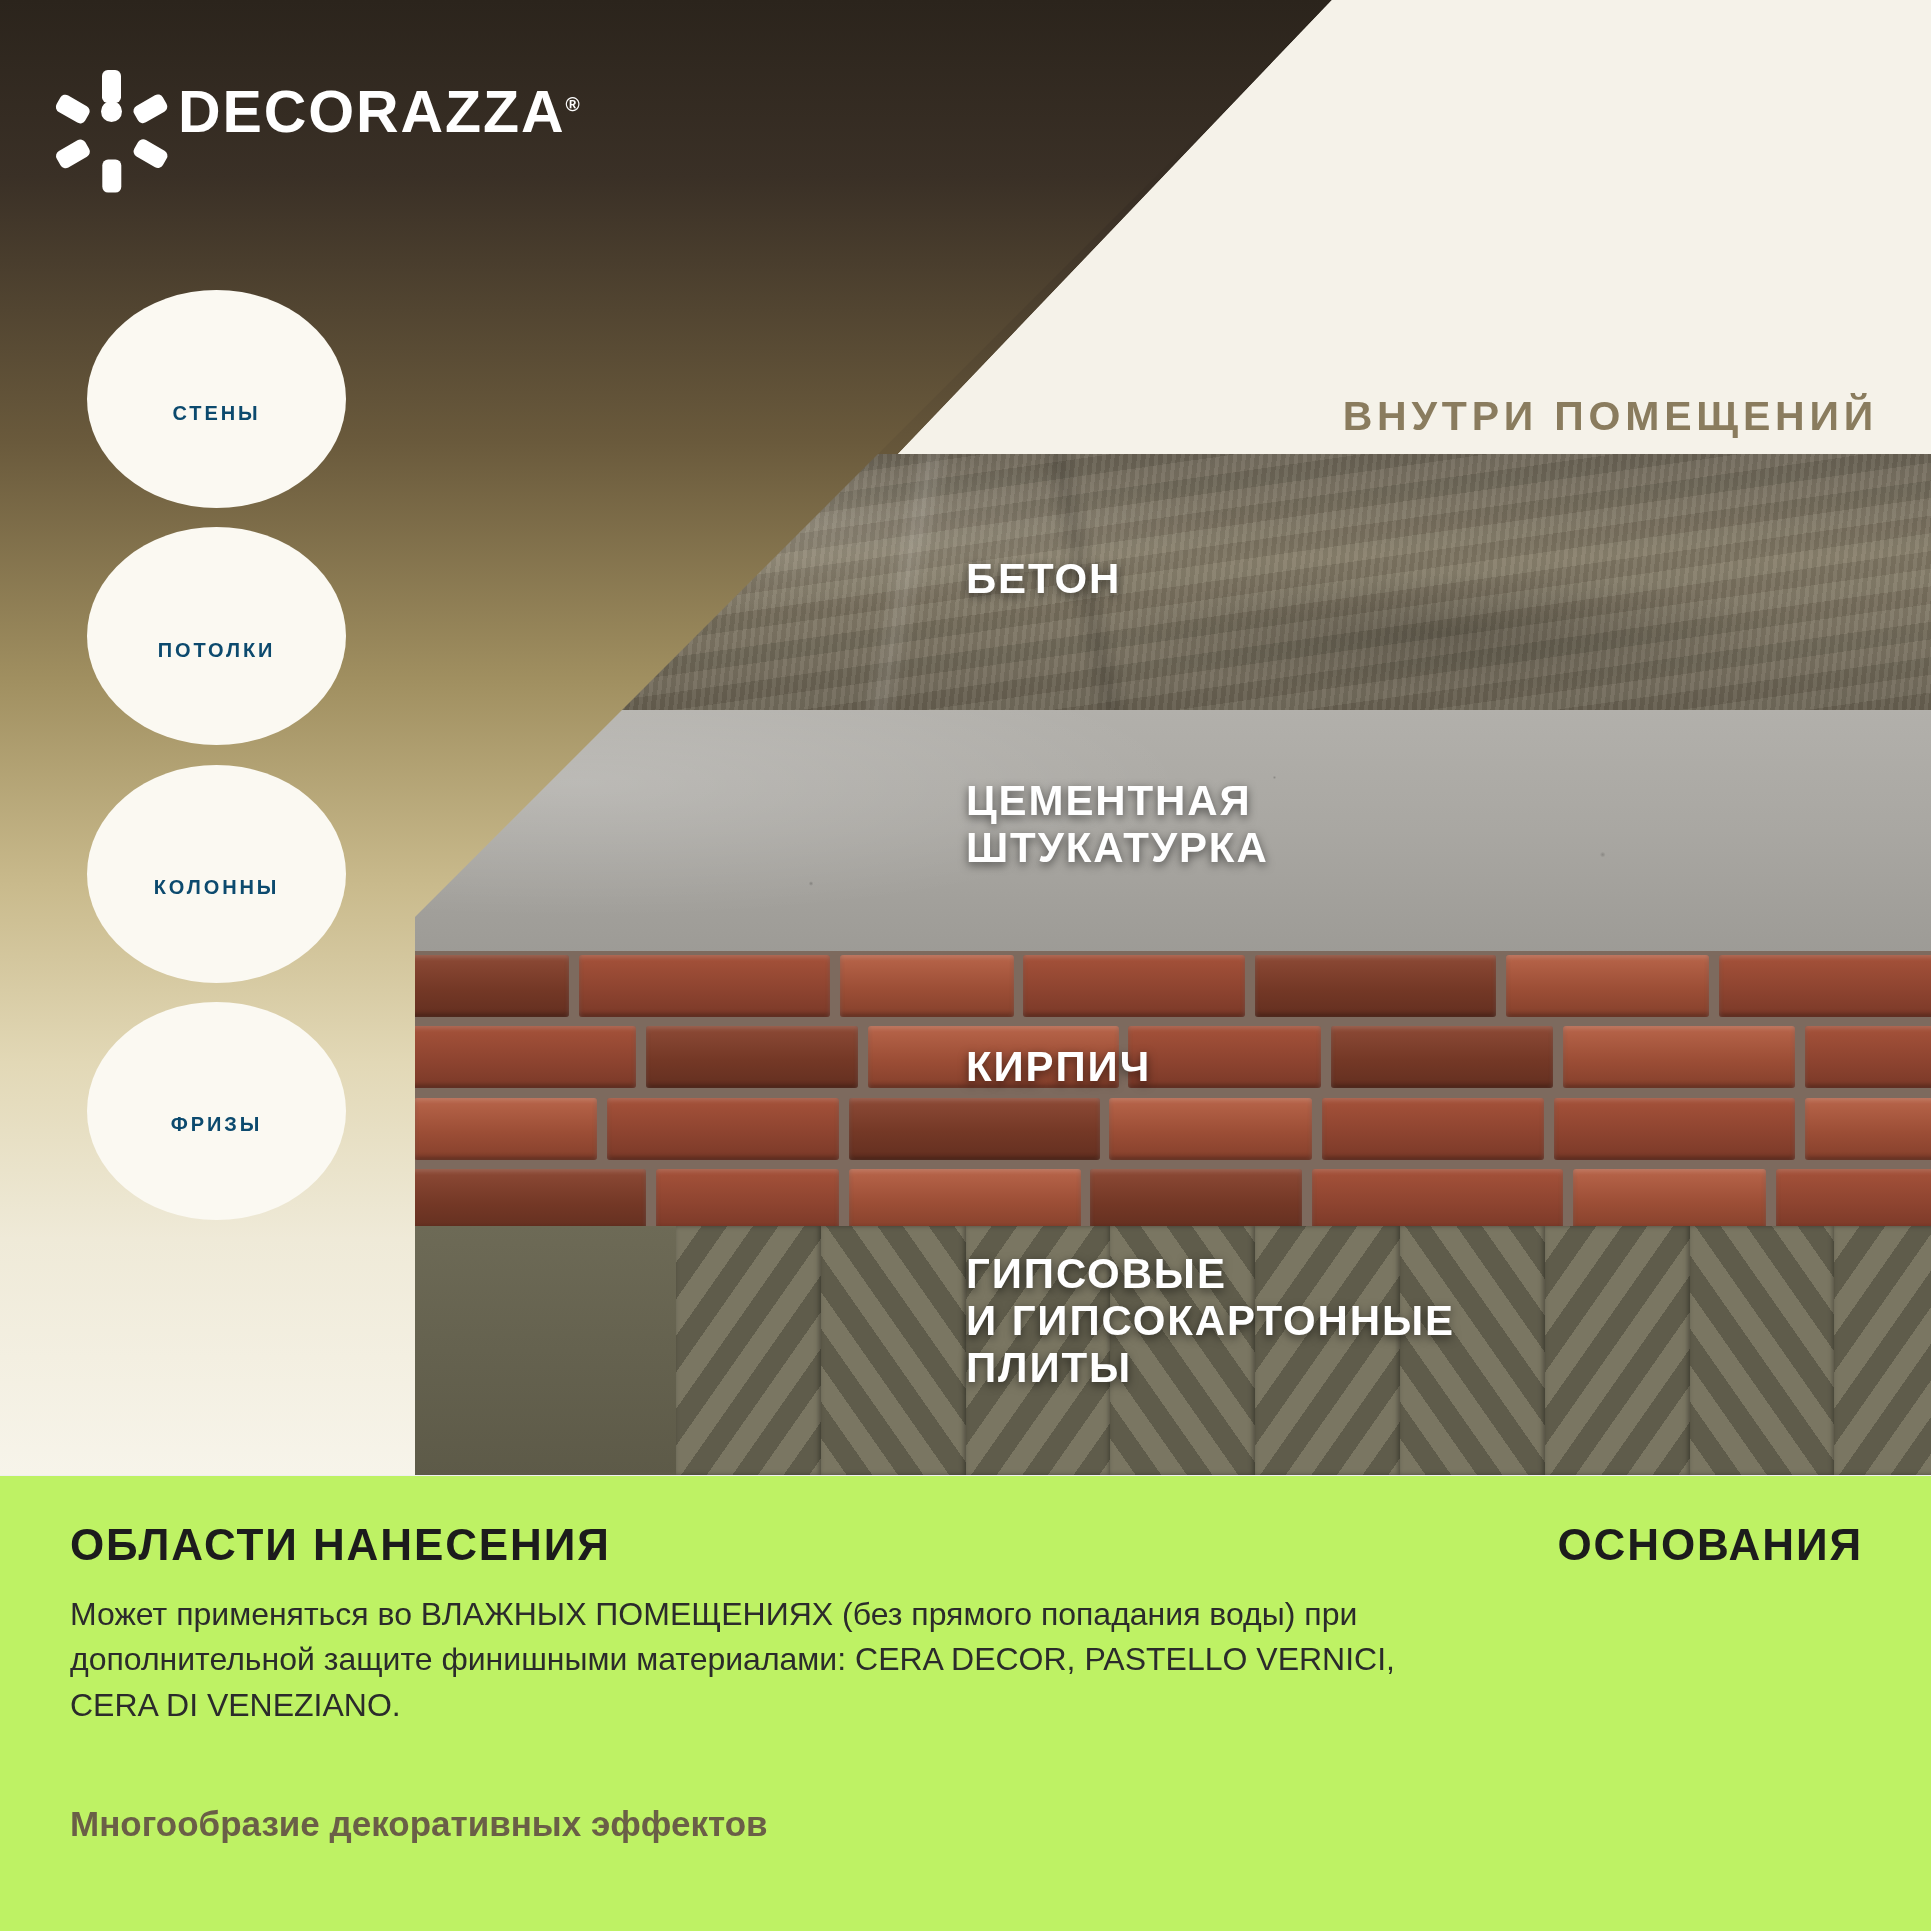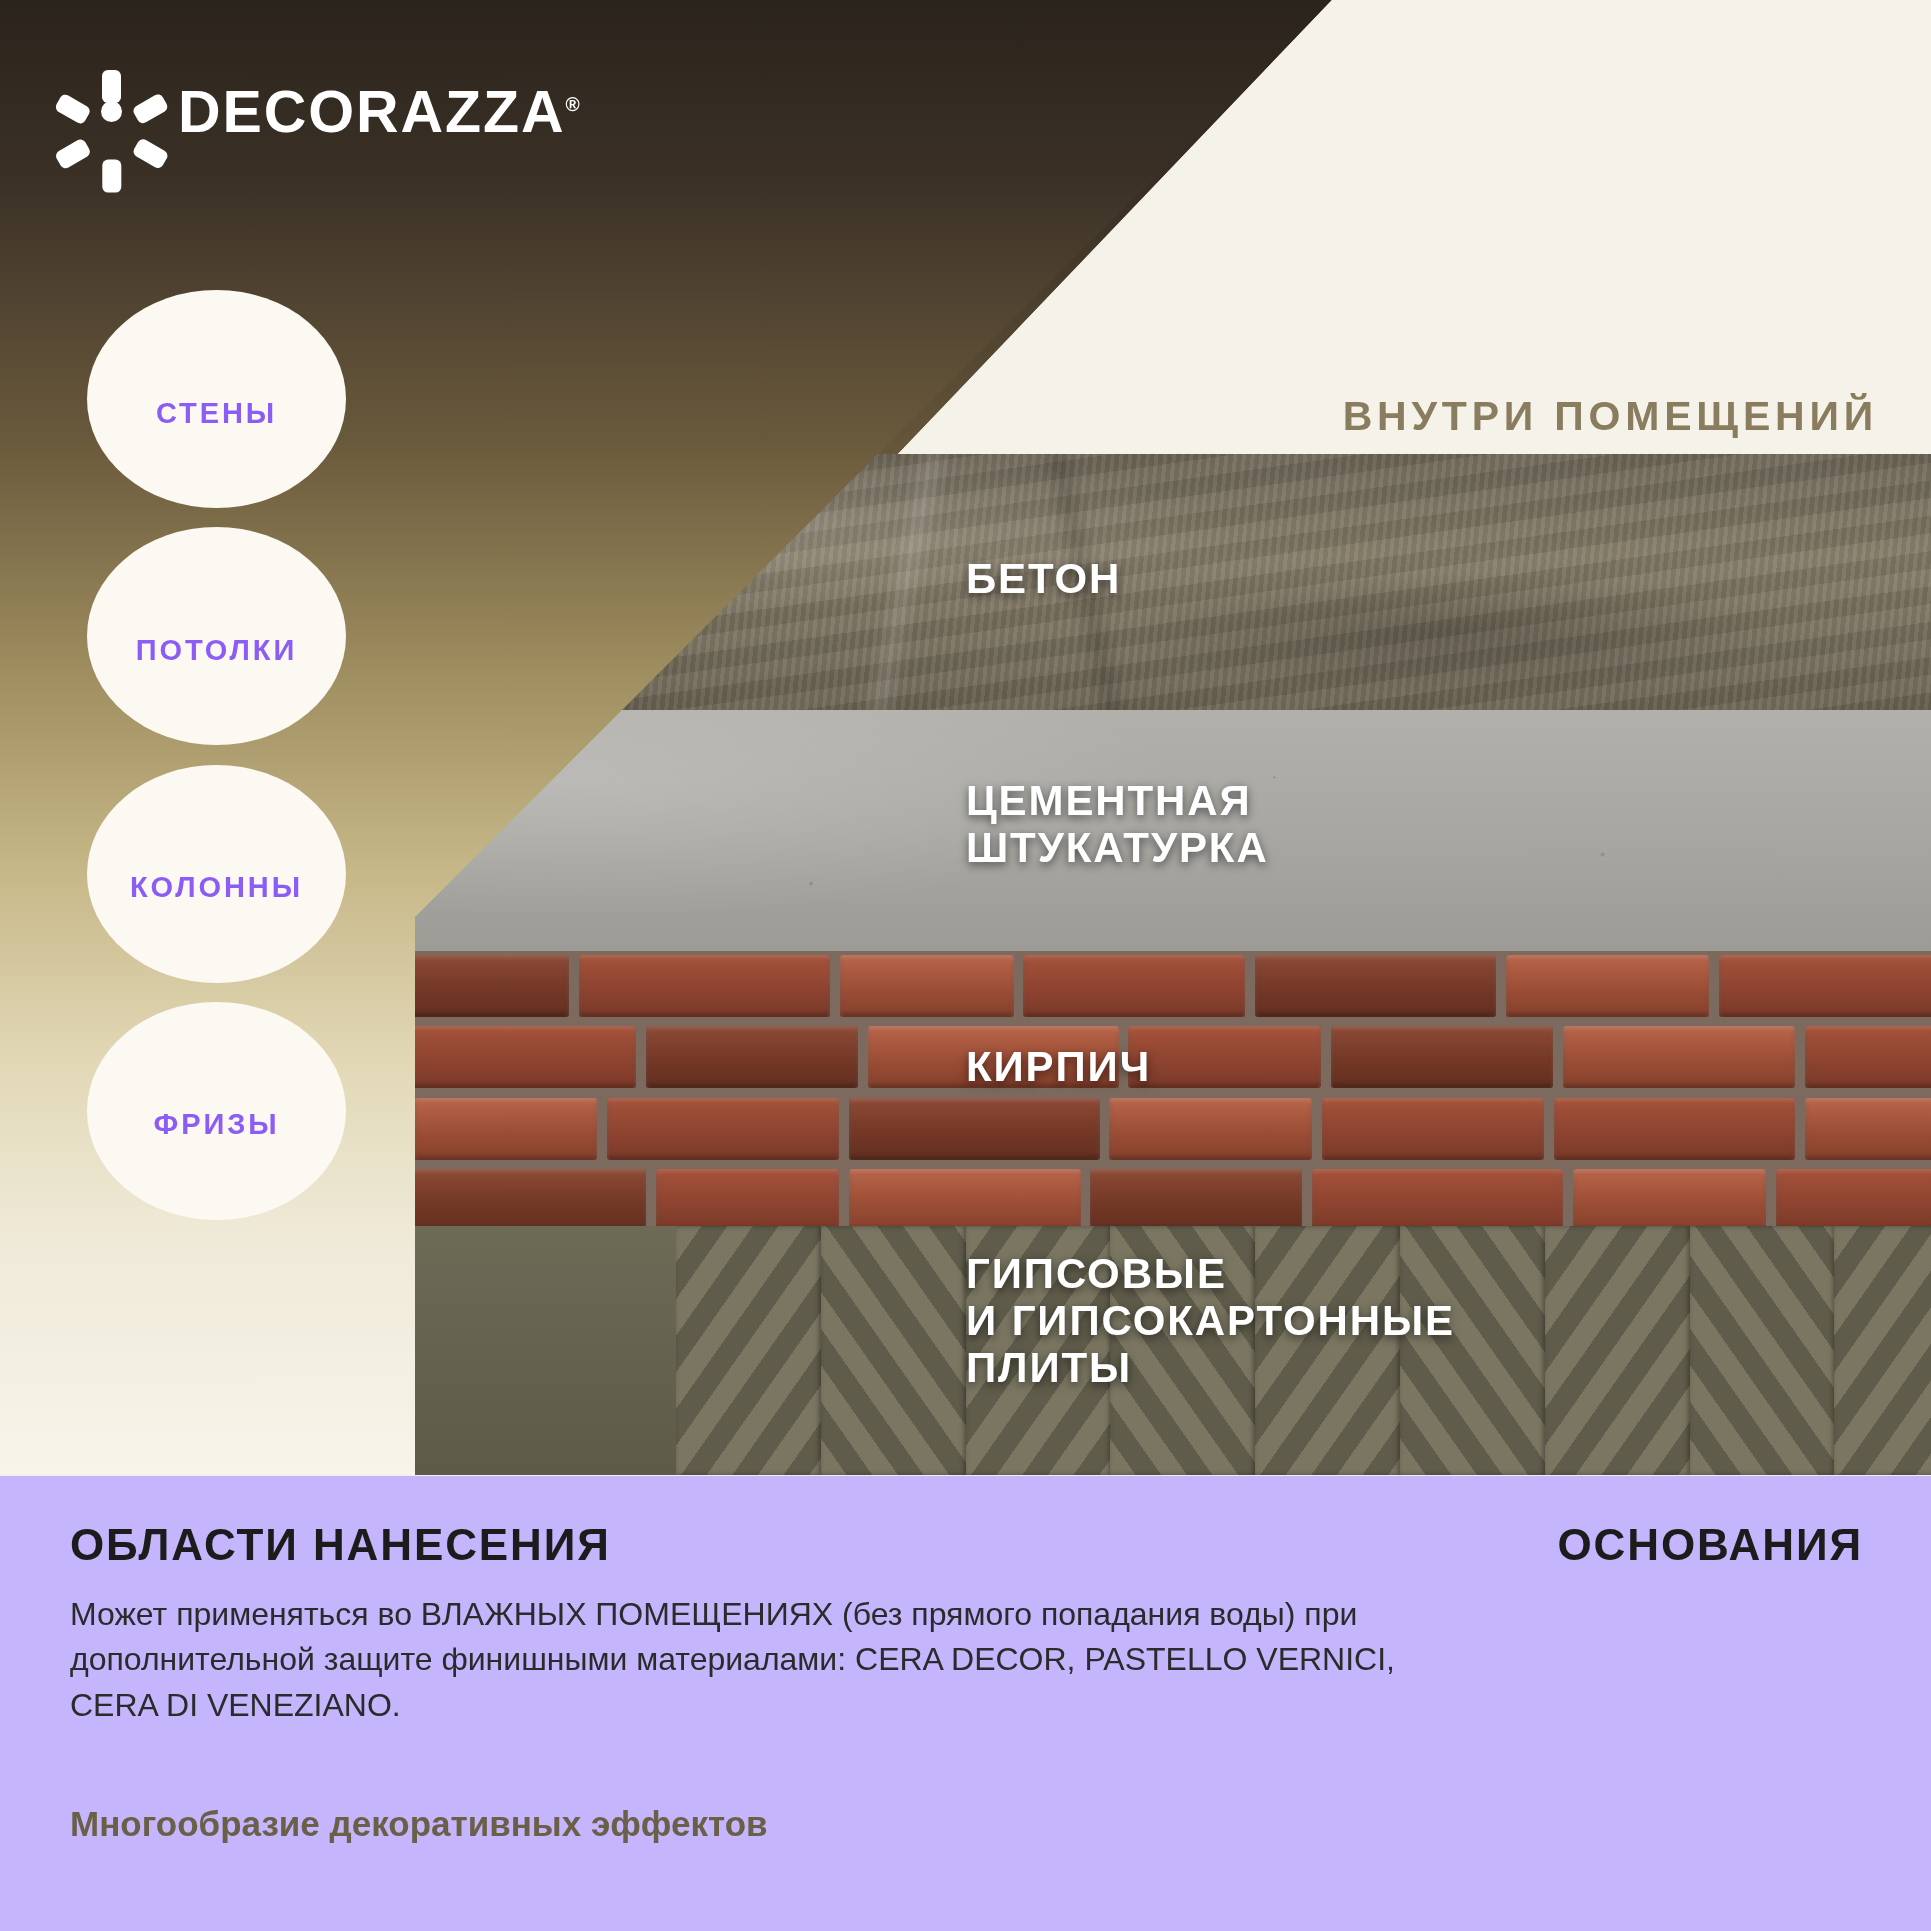--- a/index.html
+++ b/index.html
@@ -106,21 +106,21 @@
   .logo-text sup{font-size:19.3px;vertical-align:super;}
 
   
   .circles{position:absolute;left:87px;top:290px;}
   .circ{
     width:259px;height:218px;border-radius:50%;
     background:#fbf9f2;display:flex;align-items:center;justify-content:center;
     margin-bottom:19.3px;
   }
   .circ span{
-    color:#8b5cf6;font-size:29px;font-weight:bold;letter-spacing:2.9px;
+    color:#0c4a6e;font-size:20px;font-weight:bold;letter-spacing:2.9px;
     text-transform:uppercase;font-family:"Liberation Sans", sans-serif;margin-top:28px;
   }
 
   
   .inside-label{
     position:absolute;right:53px;top:367px;
     color:#8a7c5e;font-size:41px;font-weight:bold;letter-spacing:4.8px;
     font-family:"Liberation Sans", sans-serif;
     margin-top:26px;
   }
@@ -129,21 +129,21 @@
     line-height:1.12;text-shadow:0 2.9px 9.7px rgba(0,0,0,.55);
     font-family:"Liberation Sans", sans-serif;
   }
   .m1{left:966px;top:555px;}
   .m2{left:966px;top:777px;}
   .m3{left:966px;top:1043px;}
   .m4{left:966px;top:1250px;}
 
   
   .bottom{
-    position:absolute;left:0;top:1475px;width:1931px;height:456px;background:#c4b5fd;
+    position:absolute;left:0;top:1475px;width:1931px;height:456px;background:#bef264;
     border-top:1.9px solid #efefef;
   }
   .b-title-left{
     position:absolute;left:70px;top:44px;
     color:#1c1c1c;font-size:44px;font-weight:bold;letter-spacing:1.9px;
     font-family:"Liberation Sans", sans-serif;
   }
   .b-title-right{
     position:absolute;right:68px;top:44px;
     color:#1c1c1c;font-size:44px;font-weight:bold;letter-spacing:1.9px;

